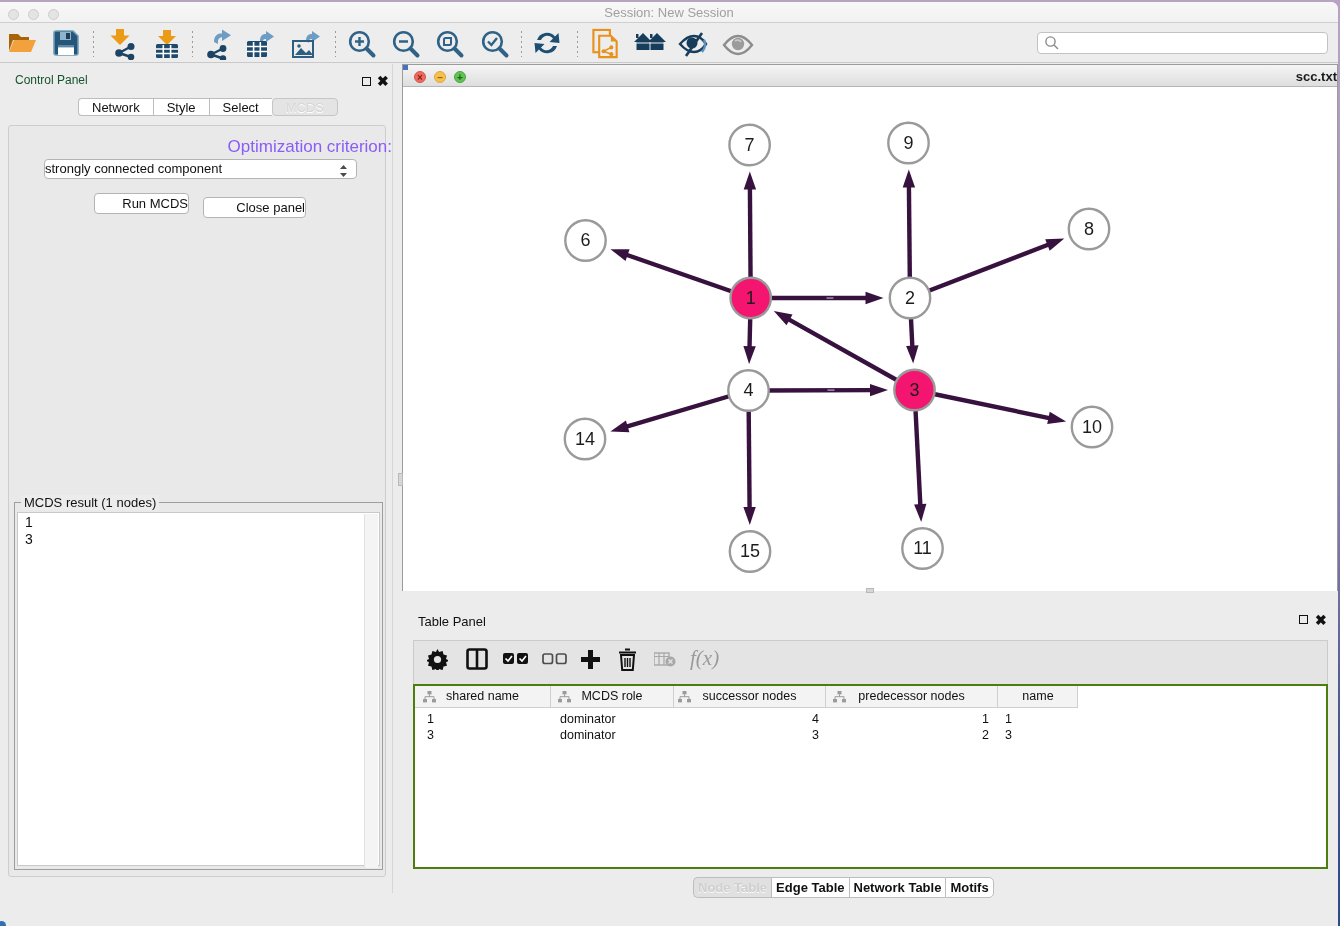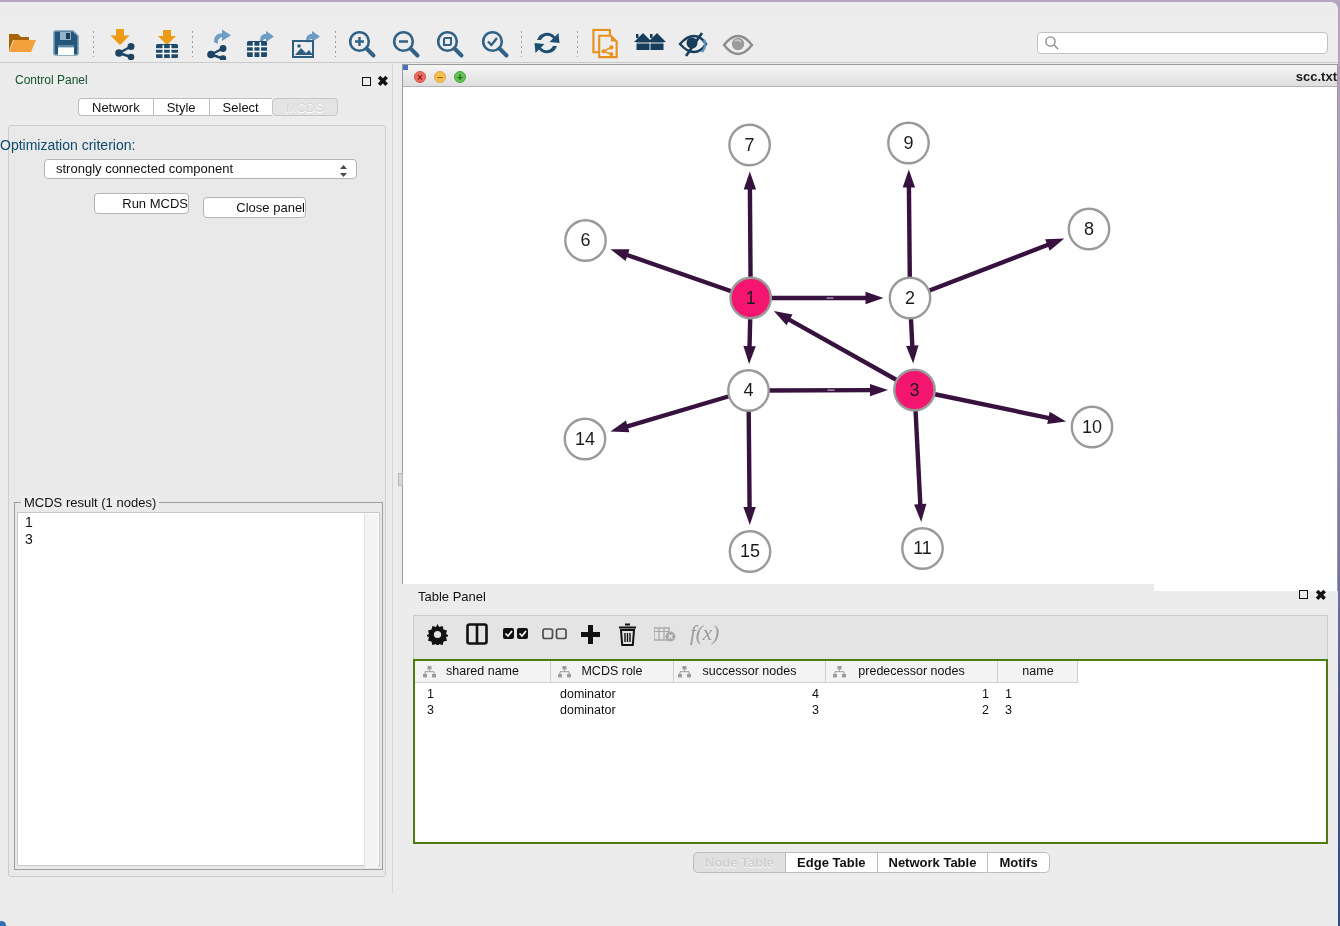--- a/index.html
+++ b/index.html
@@ -18,60 +18,66 @@
 #cpanel{position:absolute;left:0;top:61.5px;width:393px;height:829px;background:#ececec;border-right:1px solid #d6d6d6}
 #cpanel .phead{position:absolute;left:15px;top:9px;font-size:12px;color:#14532d}
 .winbtns{position:absolute;top:11px}
 .sqico{display:inline-block;width:9px;height:9px;border:1.6px solid #111;vertical-align:middle}
 .xico{font-size:14px;font-weight:bold;color:#111;font-family:"Liberation Sans",sans-serif}
 #cptabs{position:absolute;left:78px;top:34px;height:18px;font-size:13px}
 .cptab{float:left;height:18px;line-height:17px;padding:0 13px;background:#fff;border:1px solid #bdbdbd;border-right:none;color:#111;text-align:center}
 .cptab:first-child{border-top-left-radius:4px;border-bottom-left-radius:4px}
 .cptab.sel{background:#e4e4e4;border:1px solid #c6c6c6;border-radius:4px 4px 4px 4px;color:#d6d6d6;text-shadow:0 1px 0 #fff}
 #cpbox{position:absolute;left:8px;top:61px;width:378px;height:752px;background:#e9e9e9;border:1px solid #cdcdcd;border-radius:3px}
-#optlabel{position:absolute;left:0;top:73px;width:100%;text-align:left;font-size:14px;color:#0c4a6e}
-#optsel{position:absolute;left:44px;top:95px;width:313px;height:20px;background:#fff;border:1px solid #b4b4b4;border-radius:4px;font-size:13px;color:#111;line-height:18px;padding-left:11px}
+#optlabel{position:absolute;left:0;top:73px;width:100%;text-align:right;font-size:17px;color:#8b5cf6}
+#optsel{position:absolute;left:44px;top:95px;width:313px;height:20px;background:#fff;border:1px solid #b4b4b4;border-radius:4px;font-size:13px;color:#111;line-height:18px;padding-left:0}
 .updn{position:absolute;right:7px;top:3px;width:11px;height:16px}
 .btn{position:absolute;height:21px;background:#fff;border:1px solid #b4b4b4;border-radius:4px;font-size:13px;color:#111;text-align:right;line-height:19px}
 #fieldset{position:absolute;left:14px;top:438.5px;width:369px;height:368px}
 #fs-border{position:absolute;left:0;top:0;width:100%;height:368px;border:1px solid #9e9e9e}
 #fs-legend{position:absolute;left:7px;top:-7px;background:#ececec;padding:0 3px;font-size:13px;color:#111}
 #fs-white{position:absolute;left:3px;top:10px;width:363px;height:354px;background:#fff;border:1px solid #c9c9c9}
 #fs-scroll{position:absolute;right:1px;top:1px;width:14px;height:354px;background:#f4f4f4;border-left:1px solid #e2e2e2}
 #fs-text{position:absolute;left:7px;top:1px;font-size:14px;color:#111;line-height:16.5px}
 
 #netwin{position:absolute;left:402px;top:61.5px;width:936px;height:527px;border:1px solid #9b9b9b;background:#fff}
 #nettitle{position:absolute;left:0;top:0;width:100%;height:22px;background:linear-gradient(#f5f5f5,#dedede);border-bottom:1px solid #b5b5b5}
 #nettitle .t{position:absolute;top:4px;width:100%;text-align:right;font-size:13px;font-weight:bold;color:#1a1a1a}
 .mac{position:absolute;top:6px;width:12px;height:12px;border-radius:50%;font-size:10px;line-height:12px;text-align:center;font-weight:bold}
 #graphwrap{position:absolute;left:0;top:23px;width:934px;height:503px;background:#fff}
 .nub{position:absolute;background:#d6d6d6;border:1px solid #b9b9b9}
 
-#tpanel{position:absolute;left:394px;top:582px;width:760px;height:295px;background:#ececec}
+#tpanel{position:absolute;left:394px;top:607px;width:760px;height:295px;background:#ececec}
 #tpanel .phead{position:absolute;left:24px;top:5px;font-size:13px;color:#111}
 #ttoolbar{position:absolute;left:19px;top:31px;width:915px;height:44px;background:#e4e4e4;border:1px solid #cbcbcb;border-bottom:none}
 #ttable{position:absolute;left:19px;top:75px;width:915px;height:185px;background:#fff;border:2px solid #4d7c0f}
 #thead{position:absolute;left:0;top:0;width:663px;height:22px;background:#f3f3f3;border-bottom:1px solid #cfcfcf;border-right:1px solid #cfcfcf}
 .thcell{position:absolute;top:0;height:22px;border-left:1px solid #cfcfcf;font-size:12.5px;color:#111;text-align:center;line-height:21px}
 .thcell:first-child{border-left:none}
 .treeico{position:absolute;top:5px;opacity:.55}
 .trow{position:absolute;font-size:12.5px;color:#111;height:16px;line-height:16px}
 .tcell{position:absolute;top:0}
 #ttabs{position:absolute;left:299px;top:268px;height:21px;font-size:13px;font-weight:bold}
-.ttab{float:left;height:21px;line-height:20px;padding:0 11px;background:#fff;border:1px solid #bdbdbd;border-right:none;color:#111}
+.ttab{float:left;height:21px;line-height:20px;padding:0 4px;background:#fff;border:1px solid #bdbdbd;border-right:none;color:#111}
 .ttab:first-child{border-top-left-radius:5px;border-bottom-left-radius:5px}
 .ttab:last-child{border-right:1px solid #bdbdbd;border-top-right-radius:5px;border-bottom-right-radius:5px}
 .ttab.sel{background:#e0e0e0;color:#cfcfcf;text-shadow:0 1px 0 #fafafa}
 
 #statusbar{position:absolute;left:0;top:888.5px;width:100%;height:33px;background:#ececec;border-top:1px solid #c6c6c6}
 #menbtn{position:absolute;left:10px;top:8px;width:28px;height:20px;background:#f7f7f7;border:1px solid #a9a9a9}
 #membtn{position:absolute;right:9px;top:5.5px;width:75px;height:23px;background:#f5f5f5;border:1px solid #a0a0a0;font-size:12px;color:#111;text-align:center;line-height:21px}
 .gdot{display:inline-block;width:10px;height:10px;border-radius:50%;background:#1e9e40;margin-right:4px;vertical-align:-1px}
 </style></head><body>
 <div id="app">
+<div id="titlebar">
+ <div class="tl" style="left:8px"></div>
+ <div class="tl" style="left:28px"></div>
+ <div class="tl" style="left:48px"></div>
+ <div id="wtitle">Session: New Session</div>
+</div>
 <div id="toolbar">
 
  <svg class="tbi" style="left:7px" width="30" height="28" viewBox="0 0 30 28">
         <path d="M2 22 V5 h9 l3 3 h8 v3 H6 L2 22 Z" fill="#a86408"></path>
         <path d="M2 23 L7 11 h22 l-5 12 Z" fill="#f2a13c"></path>
       </svg>
 
  <svg class="tbi" style="left:52px" width="28" height="28" viewBox="0 0 28 28">
         <path d="M2 4 a2 2 0 0 1 2-2 h17 l5 5 v17 a2 2 0 0 1 -2 2 h-20 a2 2 0 0 1 -2 -2 Z" fill="#25567a"></path>
         <path d="M2 4 a2 2 0 0 1 2-2 h17 l5 5 v17 a2 2 0 0 1 -2 2 h-20 a2 2 0 0 1 -2 -2 Z" fill="none" stroke="#6f9cb8" stroke-width="1.6"></path>

